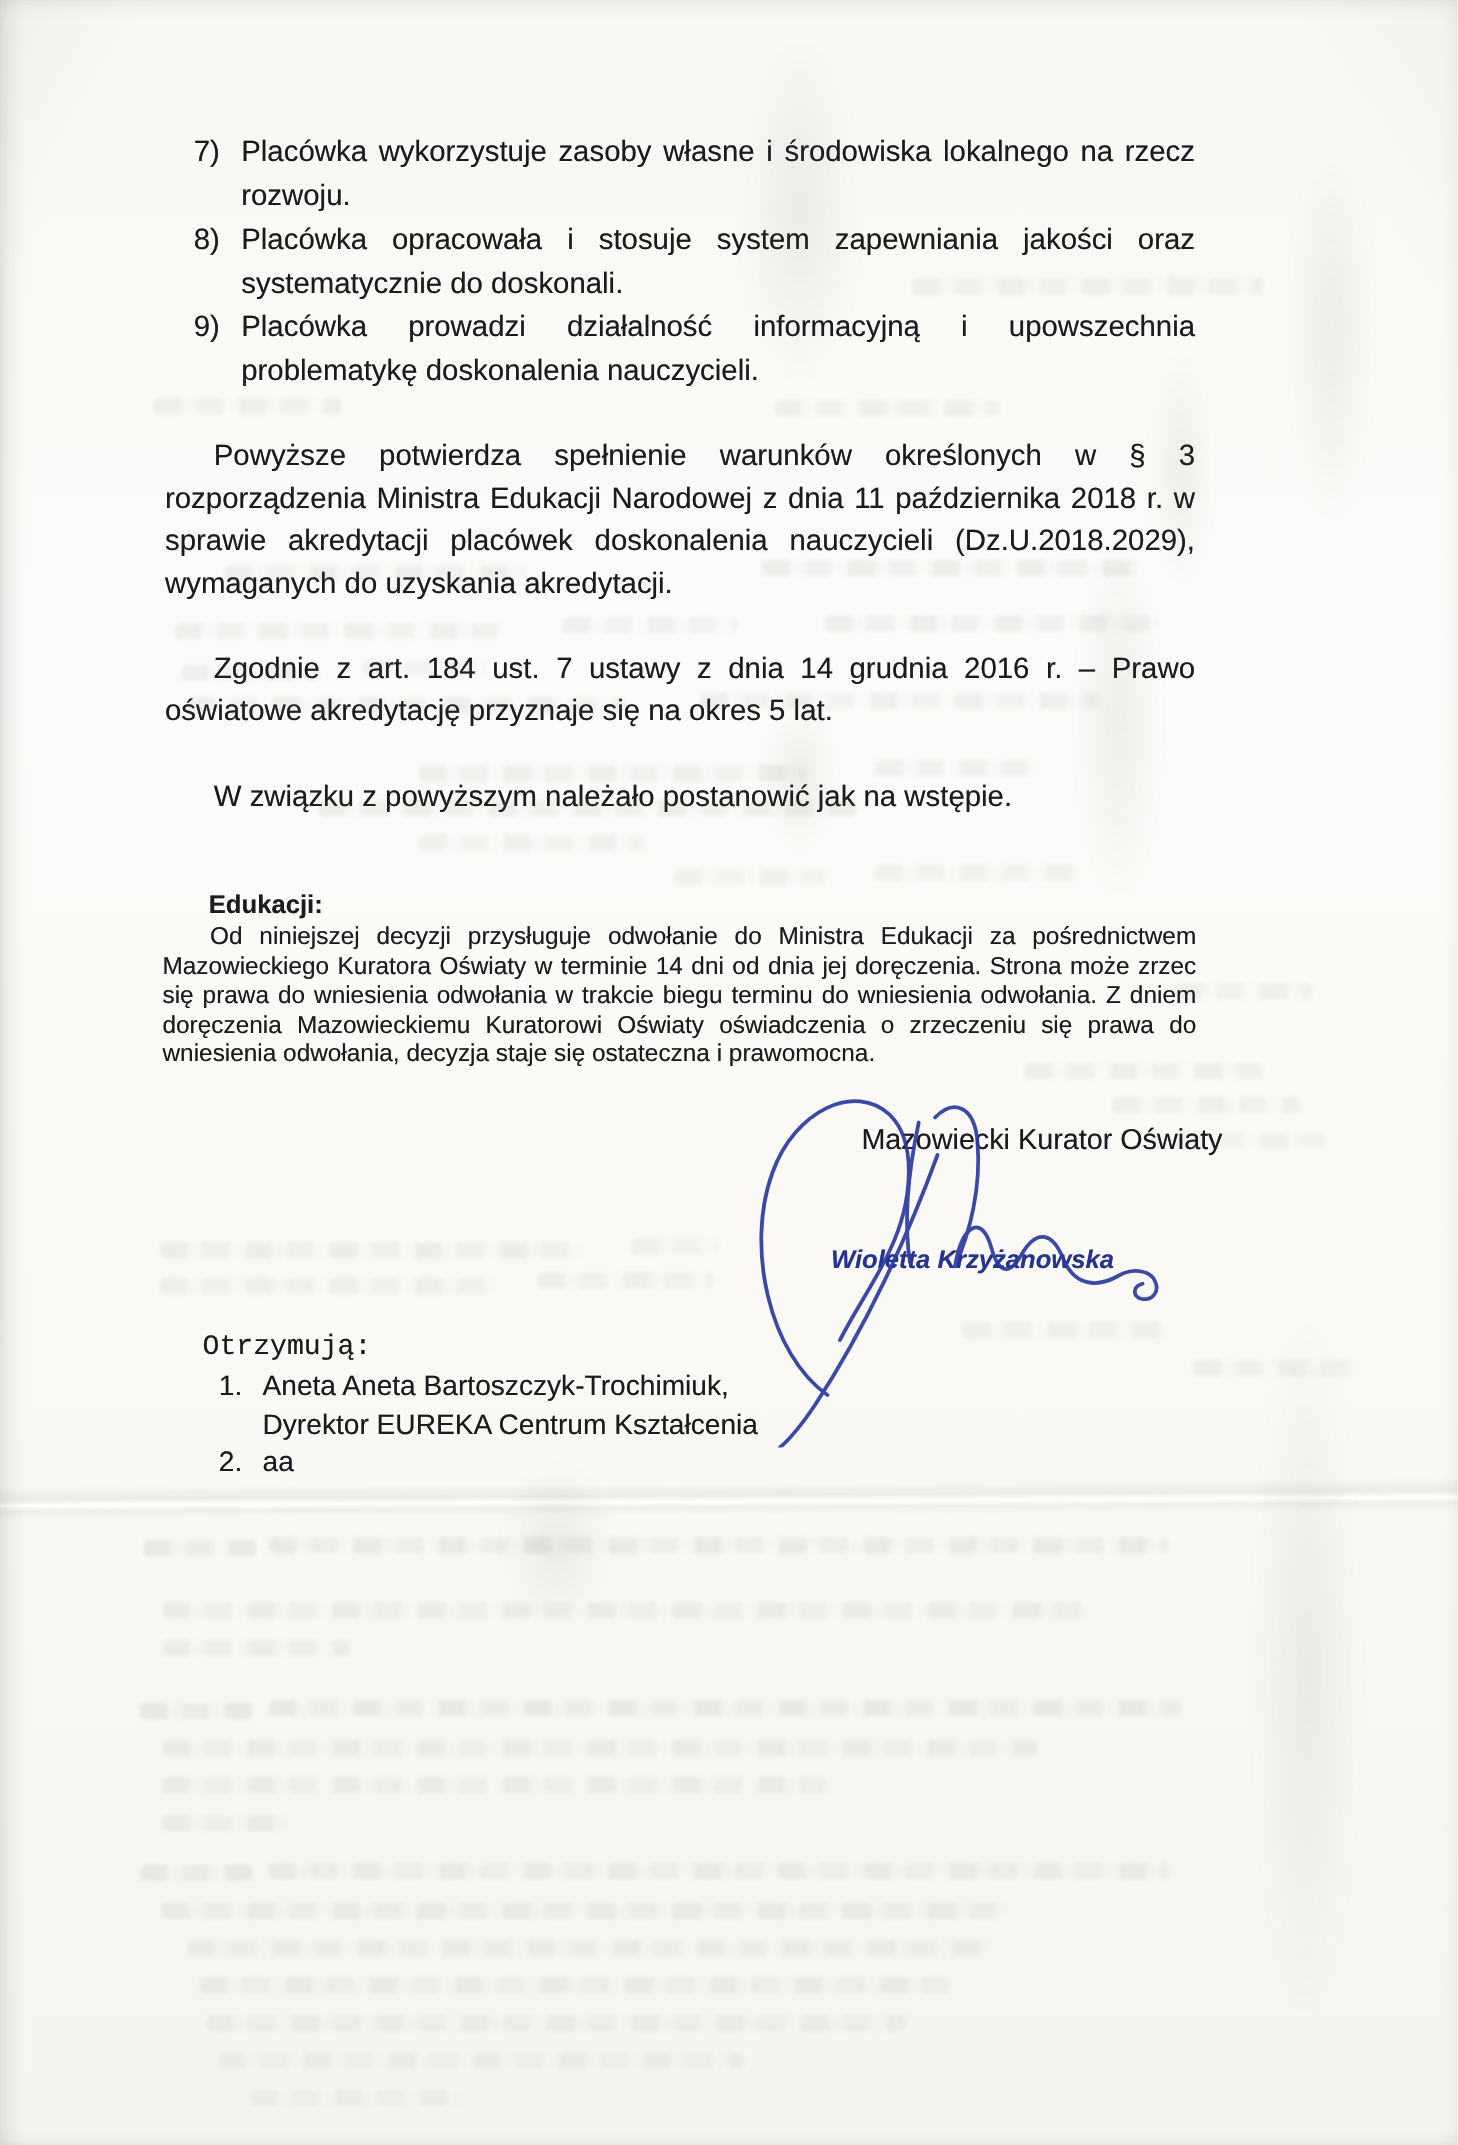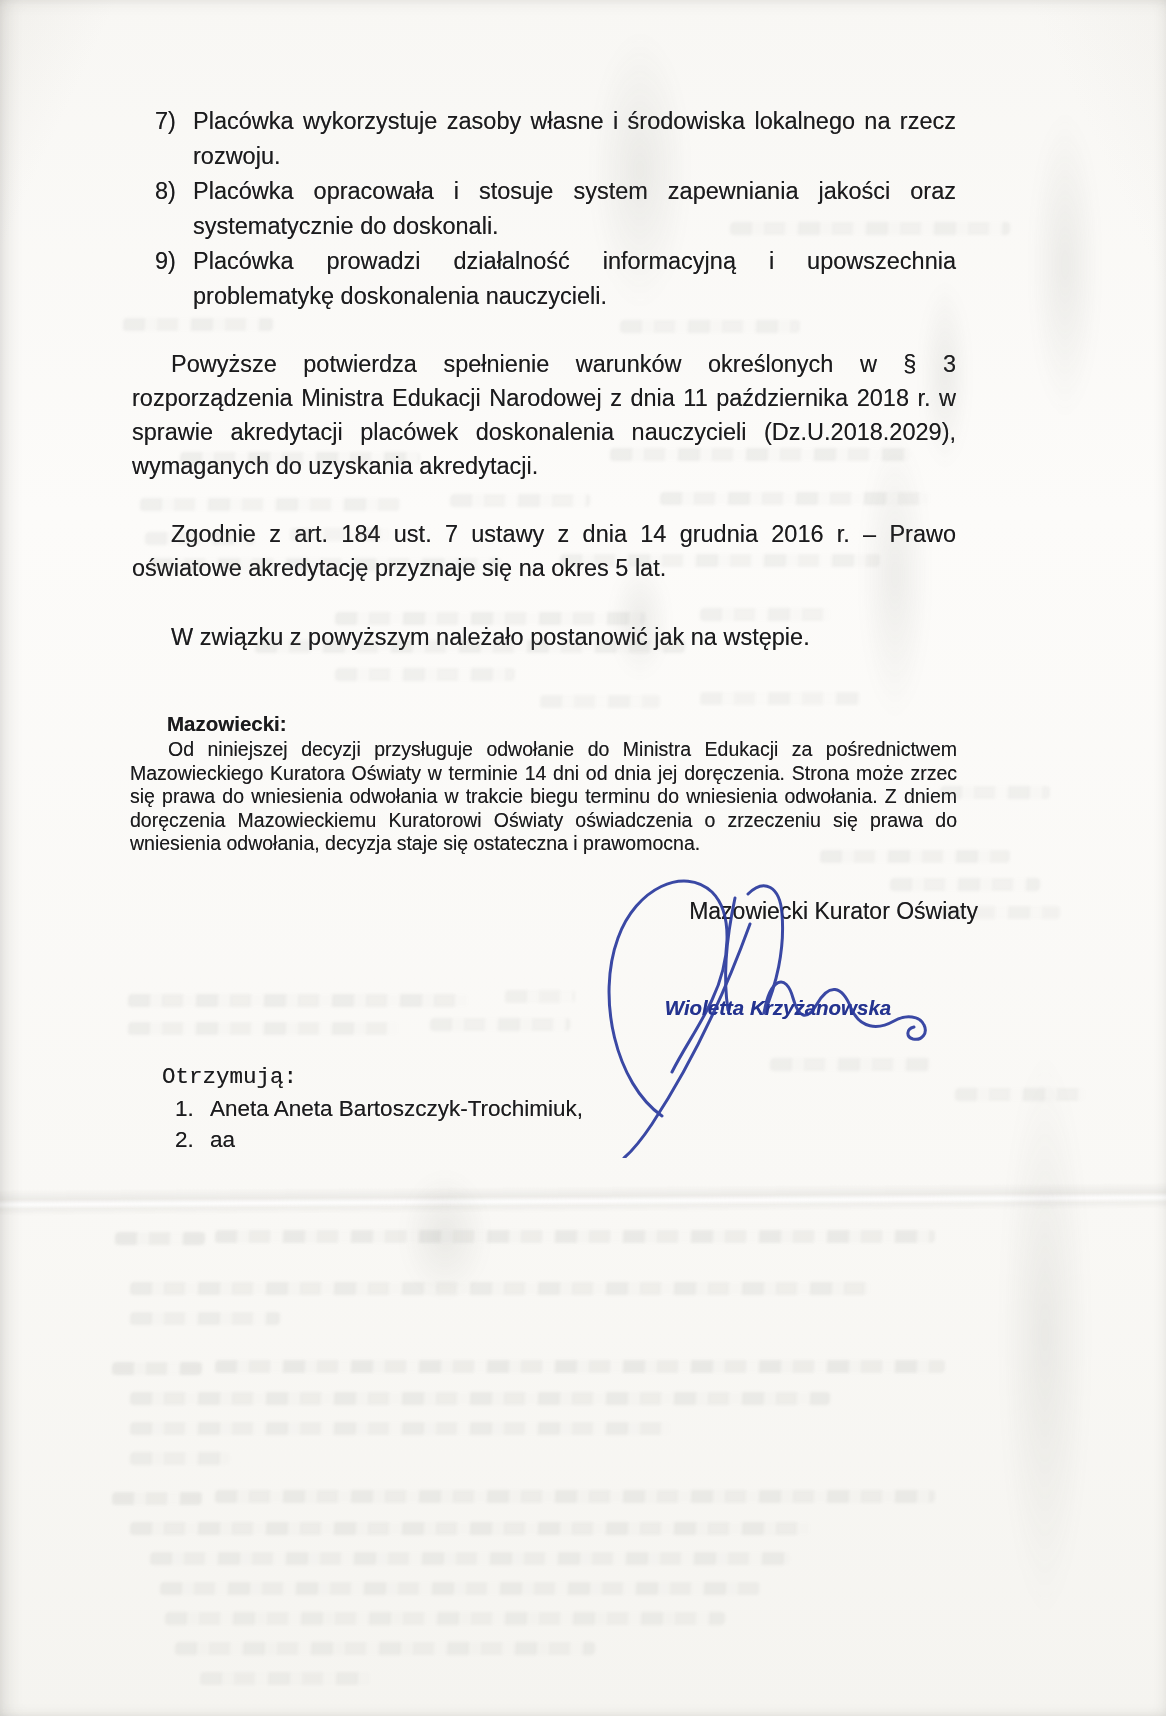--- a/index.html
+++ b/index.html
@@ -89,40 +89,44 @@
     <div class="li">
       <span class="num">9)</span>
       <span class="itxt">Placówka prowadzi działalność informacyjną i upowszechnia problematykę doskonalenia nauczycieli.</span>
     </div>
   </div>
 
   <div class="abs para p1 ink">Powyższe potwierdza spełnienie warunków określonych w § 3 rozporządzenia Ministra Edukacji Narodowej z dnia 11 października 2018 r. w sprawie akredytacji placówek doskonalenia nauczycieli (Dz.U.2018.2029), wymaganych do uzyskania akredytacji.</div>
   <div class="abs para p2 ink">Zgodnie z art. 184 ust. 7 ustawy z dnia 14 grudnia 2016 r. – Prawo oświatowe akredytację przyznaje się na okres 5 lat.</div>
   <div class="abs para p3 ink">W związku z powyższym należało postanowić jak na wstępie.</div>
 
-  <div class="abs pz-head ink">Mazowiecki:</div>
+  <div class="abs pz-head ink">Edukacji:</div>
   <div class="abs pz-body ink">Od niniejszej decyzji przysługuje odwołanie do Ministra Edukacji za pośrednictwem Mazowieckiego Kuratora Oświaty w terminie 14 dni od dnia jej doręczenia. Strona może zrzec się prawa do wniesienia odwołania w trakcie biegu terminu do wniesienia odwołania. Z dniem doręczenia Mazowieckiemu Kuratorowi Oświaty oświadczenia o zrzeczeniu się prawa do wniesienia odwołania, decyzja staje się ostateczna i prawomocna.</div>
 
   <div class="abs sig-title ink">Mazowiecki Kurator Oświaty</div>
   <div class="abs sig-name">Wioletta Krzyżanowska</div>
   <svg class="abs sig-svg" viewBox="0 0 480 300" fill="none" xmlns="http://www.w3.org/2000/svg">
     <g stroke="#2a3a9e" stroke-width="3" stroke-linecap="round" fill="none" opacity="0.92">
       <path d="M 90 258 C 44 226, 24 140, 46 80 C 64 30, 112 8, 140 34 C 162 56, 158 104, 140 142 C 128 168, 112 190, 100 214"></path>
       <path d="M 178 66 C 154 132, 120 205, 80 266 C 70 281, 60 293, 52 300"></path>
       <path d="M 163 40 C 154 82, 151 120, 156 152"></path>
       <path d="M 176 36 C 192 20, 208 28, 210 56 C 213 92, 204 128, 192 155"></path>
       <path d="M 192 155 C 198 120, 214 114, 221 140 C 226 158, 234 165, 245 146 C 257 125, 270 127, 279 150 C 288 171, 306 172, 322 163 C 334 156, 348 158, 352 167 C 356 175, 350 183, 341 181 C 334 179, 334 171, 342 169"></path>
     </g>
   </svg>
 
   <div class="abs rc-head ink">Otrzymują:</div>
   <div class="abs rc-list ink">
     <div class="rc-row">
       <span class="num">1.</span>
       <span>Aneta Aneta Bartoszczyk-Trochimiuk,</span>
+    </div>
+    <div class="rc-row">
+      <span class="num"></span>
+      <span>Dyrektor EUREKA Centrum Kształcenia</span>
     </div>
     <div class="rc-row">
       <span class="num">2.</span>
       <span>aa</span>
     </div>
   </div>
 
   <div class="crease"></div>
   <div id="artifacts">
       <div class="bleed" style="left: 730px; top: 222px; width: 280px; opacity: 0.5;"></div>

